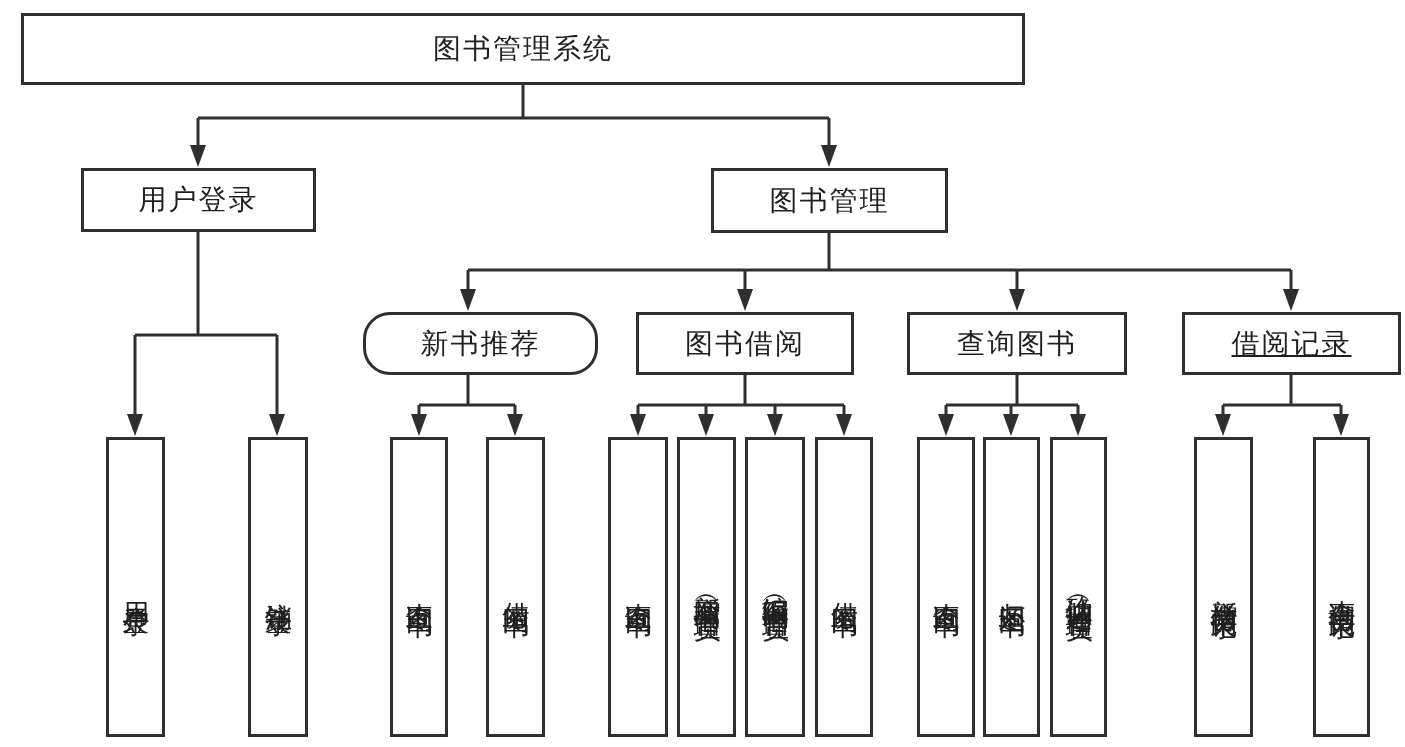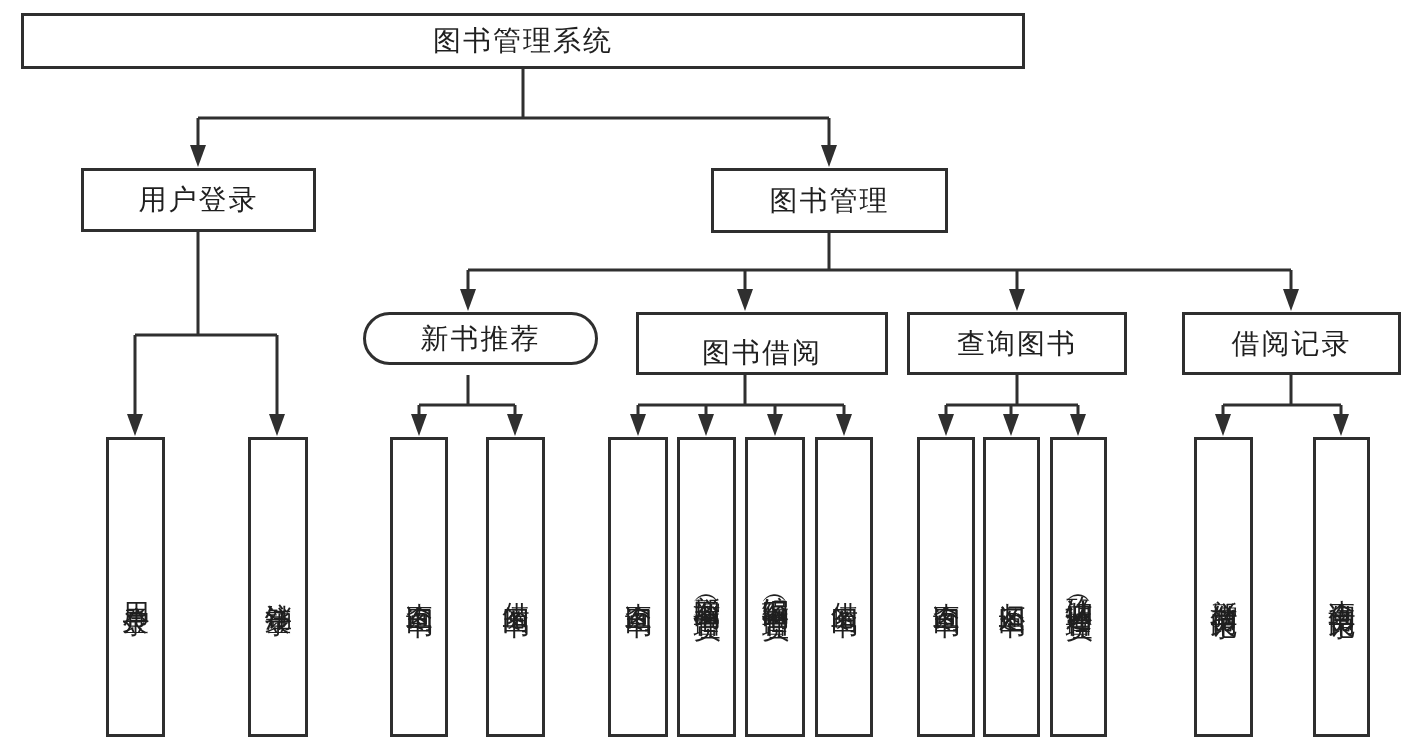--- a/index.html
+++ b/index.html
@@ -96,41 +96,41 @@
       <polygon points="767,414 783,414 775,436"></polygon>
       <polygon points="836,414 852,414 844,436"></polygon>
       <polygon points="938,414 954,414 946,436"></polygon>
       <polygon points="1003,414 1019,414 1011,436"></polygon>
       <polygon points="1070,414 1086,414 1078,436"></polygon>
       <polygon points="1215,414 1231,414 1223,436"></polygon>
       <polygon points="1333,414 1349,414 1341,436"></polygon>
     </g>
   </svg>
 
-  <div class="box" style="left:21px; top:13px; width:1004px; height:56px;">
+  <div class="box" style="left:21px; top:13px; width:1004px; height:72px;">
     <span class="h-label">图书管理系统</span>
   </div>
 
   <div class="box" style="left:81px; top:168px; width:235px; height:64px;">
     <span class="h-label">用户登录</span>
   </div>
   <div class="box" style="left:711px; top:168px; width:237px; height:65px;">
     <span class="h-label">图书管理</span>
   </div>
 
-  <div class="box" style="left:363px; top:312px; width:235px; height:53px;border-radius:27px;">
+  <div class="box" style="left:363px; top:312px; width:235px; height:63px;border-radius:27px;">
     <span class="h-label">新书推荐</span>
   </div>
-  <div class="box" style="left:636px; top:312px; width:252px; height:63px;align-items:flex-end;">
+  <div class="box" style="left:636px; top:312px; width:218px; height:63px;">
     <span class="h-label">图书借阅</span>
   </div>
   <div class="box" style="left:907px; top:312px; width:220px; height:63px;">
     <span class="h-label">查询图书</span>
   </div>
-  <div class="box" style="left:1182px; top:312px; width:219px; height:63px;">
+  <div class="box" style="left:1182px; top:312px; width:219px; height:63px;text-decoration:underline;">
     <span class="h-label">借阅记录</span>
   </div>
 
   <div class="box" style="left:106px; top:437px; width:59px; height:300px;">
     <span class="v-label">用户登录</span>
   </div>
   <div class="box" style="left:248px; top:437px; width:60px; height:300px;">
     <span class="v-label">注销登录</span>
   </div>
 

